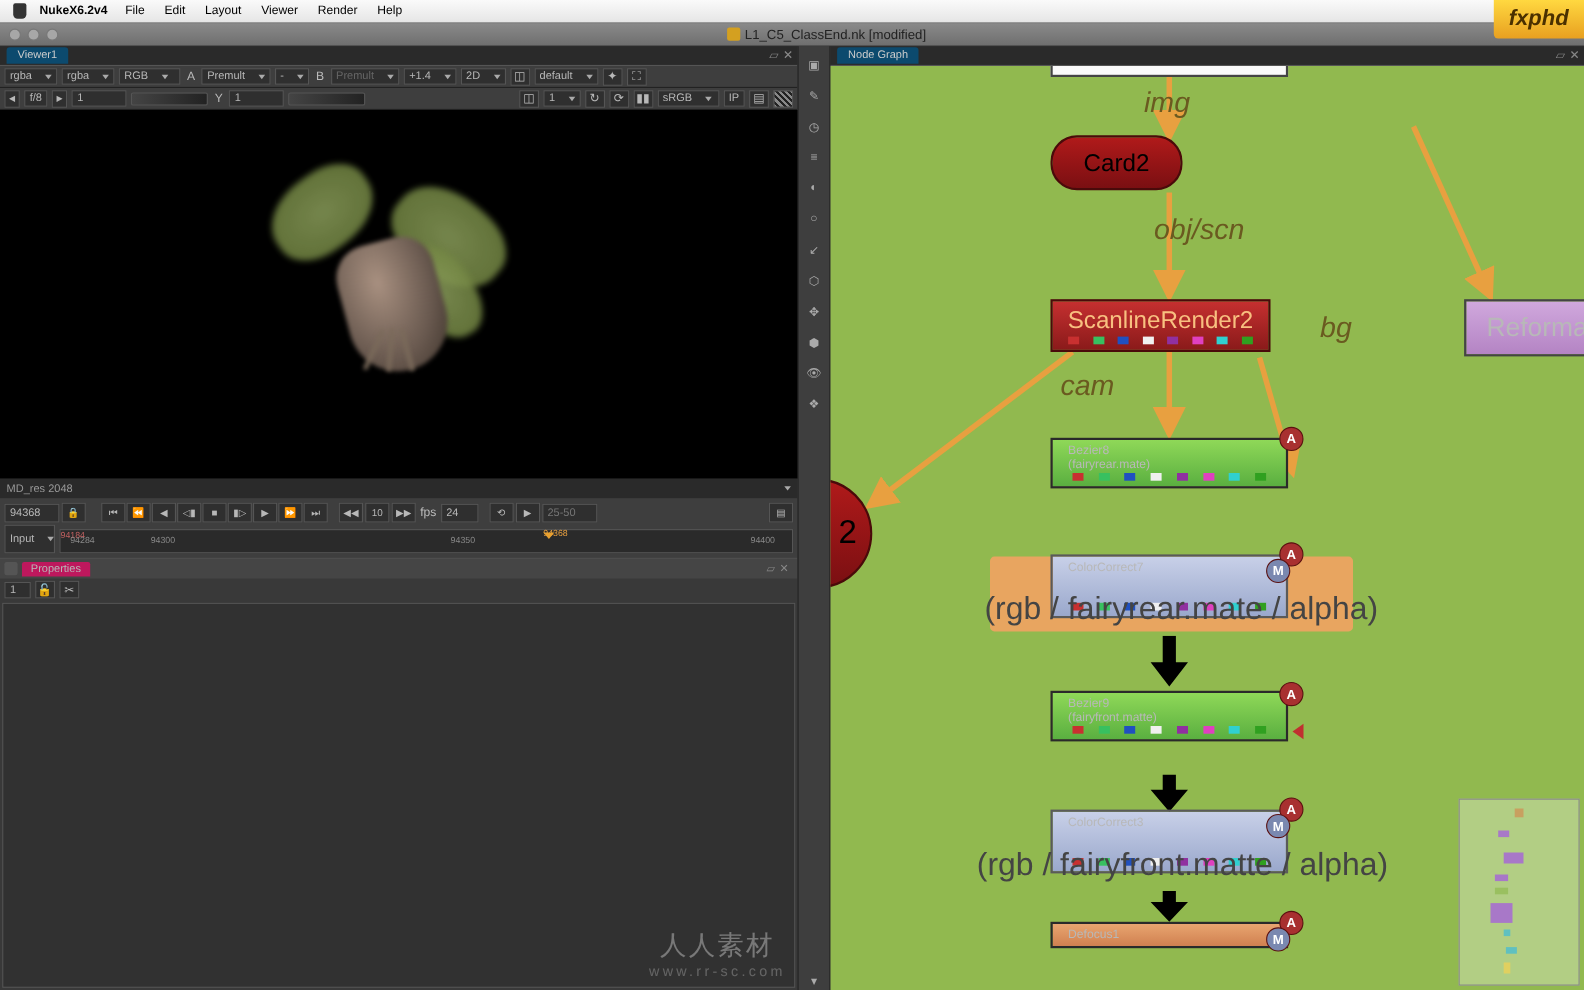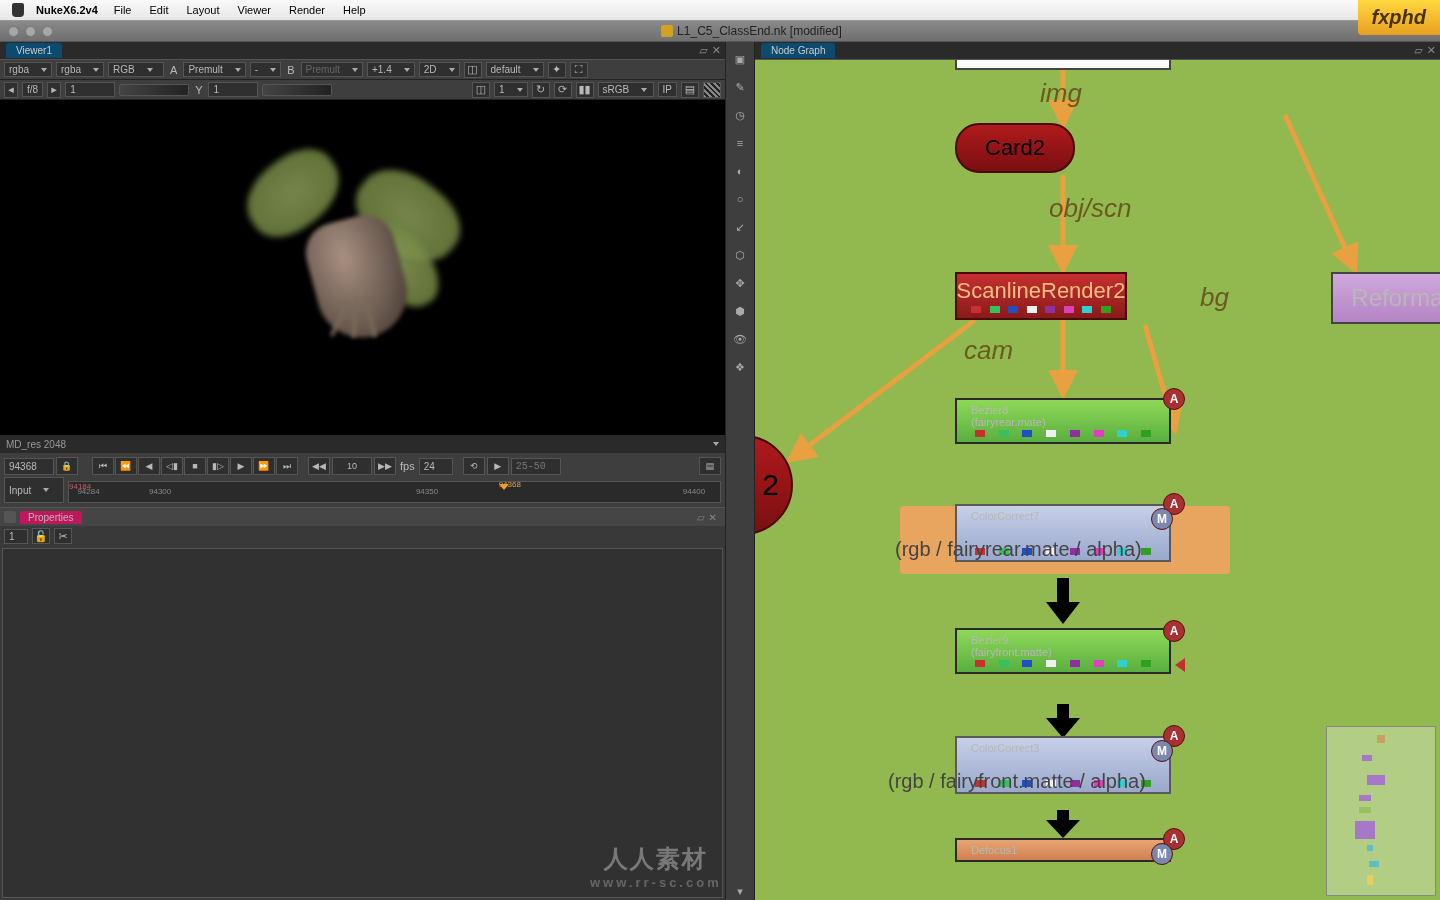--- a/index.html
+++ b/index.html
@@ -58,28 +58,28 @@
 .card-node { background: linear-gradient(#b01a1a, #7a0f12); border-radius: 24px; border: 2px solid #4a0a0a; color: #000; font-size: 22px; padding: 10px 28px; }
 .scanline-node { background: linear-gradient(#c53030, #8a1a1a); border: 2px solid #4a0a0a; color: #f8c080; font-size: 22px; padding: 4px 10px; display:flex; flex-direction:column; align-items:center; }
 .bezier-node { background: linear-gradient(#8fd858, #5aaf40); border: 2px solid #2a2a2a; padding: 4px 14px; }
 .cc-node { background: linear-gradient(#c8d0e8, #9aa8cc); border: 2px solid #5a5a5a; padding: 4px 14px; }
 .defocus-node { background: linear-gradient(#e8a570, #d08050); border: 2px solid #2a2a2a; padding: 4px 14px; }
 .reformat-node { background: linear-gradient(#d0a8dd, #b484c4); border: 2px solid #444; padding: 10px 18px; font-size: 24px; }
 .side-red { position: absolute; background: linear-gradient(#b01a1a, #7a0f12); border: 2px solid #4a0a0a; border-radius: 50%; color: #000; font-size: 30px; display:flex; align-items:center; justify-content:flex-end; padding-right:12px; }
 .color-strip { height: 8px; display: flex; margin-top: 2px; width:100%; justify-content:space-between; padding:0 4px; }
 .color-strip span { width: 10px; height: 7px; }
 .selected-glow { position: absolute; background: #e8a560; border-radius: 4px; }
-.cc-title-wide { position:absolute; font-size: 20px; color: #444; text-align:center; white-space:nowrap; }
+.cc-title-wide { position:absolute; font-size: 29px; color: #444; text-align:center; white-space:nowrap; }
 .label-txt { position: absolute; font-family: Arial; font-size: 26px; color: #6a5a20; font-style: italic; }
 .badge { position: absolute; width: 22px; height: 22px; border-radius: 50%; background: #a83030; border: 1px solid #5a1010; color: #fff; font-size: 12px; font-weight: bold; display: flex; align-items: center; justify-content: center; }
 .badge-m { background: #7a88b0; }
 .mini-map { position: absolute; right: 4px; bottom: 4px; width: 110px; height: 170px; background: rgba(255,255,255,0.3); border: 1px solid #888; }
 .mm-item { position: absolute; background: #a878c8; }
 .logo-fxphd { position: absolute; top: 0; right: 0; background: linear-gradient(#ffd840, #e8a020); padding: 6px 14px; font-weight: bold; font-size: 20px; font-style: italic; color: #4a3000; border-radius: 0 0 0 4px; }
-.watermark { position: absolute; bottom: 10px; left: 590px; color: rgba(255,255,255,0.35); font-size: 24px; font-weight: bold; text-align:center; letter-spacing:2px; }
+.watermark { position: absolute; bottom: 10px; left: 590px; color: rgba(255,255,255,0.35); font-size: 24px; font-weight: normal; text-align:center; letter-spacing:2px; }
 .watermark-sub { font-size:13px; letter-spacing:3px; color: rgba(255,255,255,0.25); }
 .arrow-line { stroke: #e8a040; stroke-width: 5; fill: none; }
 .arrow-head { fill: #e8a040; }
 .arrow-blk { fill: #000; }
 svg.conn { position:absolute; top:0; left:0; width:100%; height:100%; pointer-events:none; }
 .tab-close { margin-left: auto; padding-right:4px; color:#888; display:flex; gap:4px; }
 .red-tri { position:absolute; width:0; height:0; border-top:7px solid transparent; border-bottom:7px solid transparent; border-right:10px solid #c03030; }
 </style>
 </head>
 <body>
@@ -227,33 +227,33 @@
           <div class="pb">◀</div>
           <div class="pb">◁▮</div>
           <div class="pb">■</div>
           <div class="pb">▮▷</div>
           <div class="pb">▶</div>
           <div class="pb">⏩</div>
           <div class="pb">⏭</div>
         </div>
         <div style="width:6px"></div>
         <div class="pb">◀◀</div>
-        <div class="pb" style="width:40px">10</div>
+        <div class="pb" style="width:22px">10</div>
         <div class="pb">▶▶</div>
         <span class="label-a">fps</span>
         <input class="frame-input" style="width: 34px;" value="24">
         <div style="width:6px"></div>
         <div class="pb">⟲</div>
         <div class="pb">▶</div>
-        <input class="frame-input" style="width: 50px; color: rgb(102, 102, 102); font-family: Liberation Mono, monospace;" placeholder="25-50">
+        <input class="frame-input" style="width: 50px; color: rgb(102, 102, 102);" placeholder="25-50">
         <div style="flex:1"></div>
         <div class="pb">▤</div>
       </div>
       <div style="display:flex; gap:4px; margin-top:2px;">
-        <div class="dd" style="width:60px">
+        <div class="dd" style="width:46px">
             <span>Input</span>
             <span class="tri"></span>
           </div>
         <div class="timescale" style="flex:1">
           <span style="position:absolute; left:0; top:0; font-size:8px; color:#c06060">94184</span>
           <span class="time-label" style="left:3%">94284</span>
           <span class="time-label" style="left:14%">94300</span>
           <span class="time-label" style="left:55%">94350</span>
           <span class="time-label" style="left:96%">94400</span>
           <span style="position:absolute; left:66%; top:-2px; font-size:8px; color:#e8a040">94368</span>
@@ -324,21 +324,21 @@
       <span class="label-txt" style="left:294px; top:133px;">obj/scn</span>
       <span class="label-txt" style="left:209px; top:275px;">cam</span>
       <span class="label-txt" style="left:445px; top:222px;">bg</span>
 
       <div style="position:absolute; left:200px; top:-4px; width:216px; height:14px; background:#fafafa; border:2px solid #444;"></div>
 
       <div class="card-node" style="position:absolute; left:200px; top:63px;">
         <span>Card2</span>
       </div>
 
-      <div class="scanline-node" style="position:absolute; left:200px; top:212px; width:172px;text-align:right;">
+      <div class="scanline-node" style="position:absolute; left:200px; top:212px; width:200px;text-align:right;">
         <span>ScanlineRender2</span>
         <div class="color-strip">
             <span style="background: rgb(200, 48, 48);"></span>
             <span style="background: rgb(56, 192, 96);"></span>
             <span style="background: rgb(32, 80, 192);"></span>
             <span style="background: rgb(240, 240, 240);"></span>
             <span style="background: rgb(144, 48, 160);"></span>
             <span style="background: rgb(224, 64, 192);"></span>
             <span style="background: rgb(48, 208, 208);"></span>
             <span style="background: rgb(48, 160, 32);"></span>

